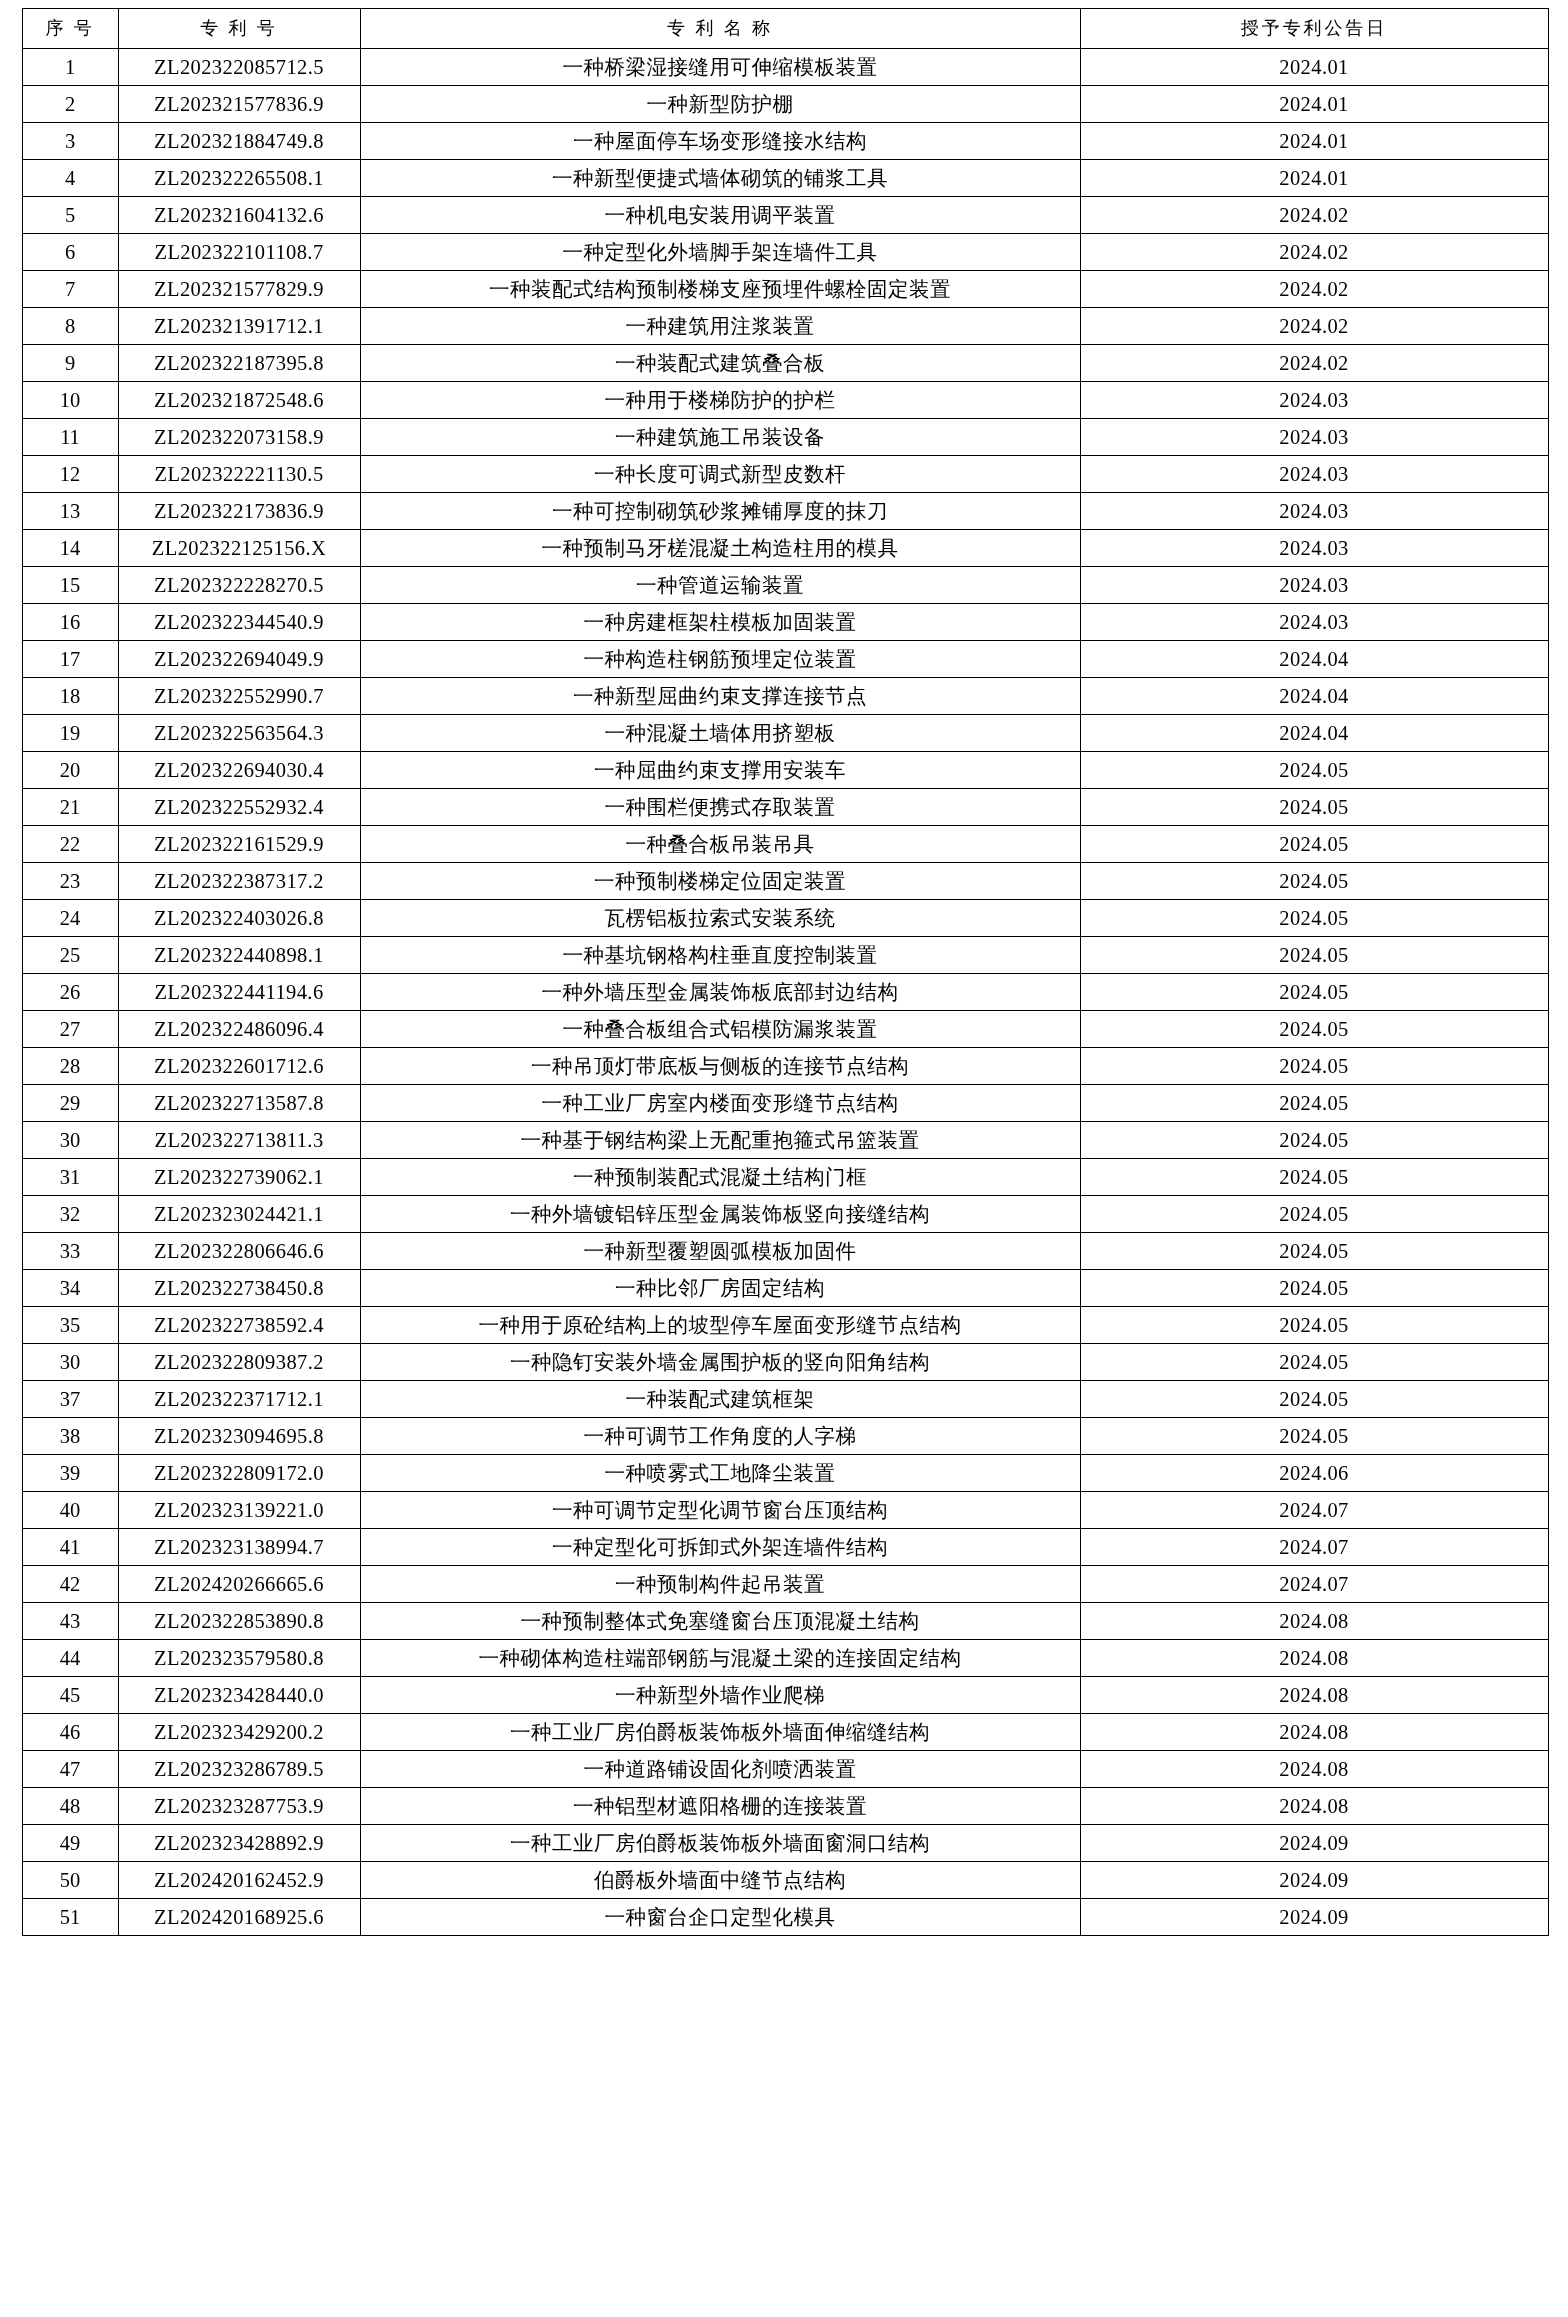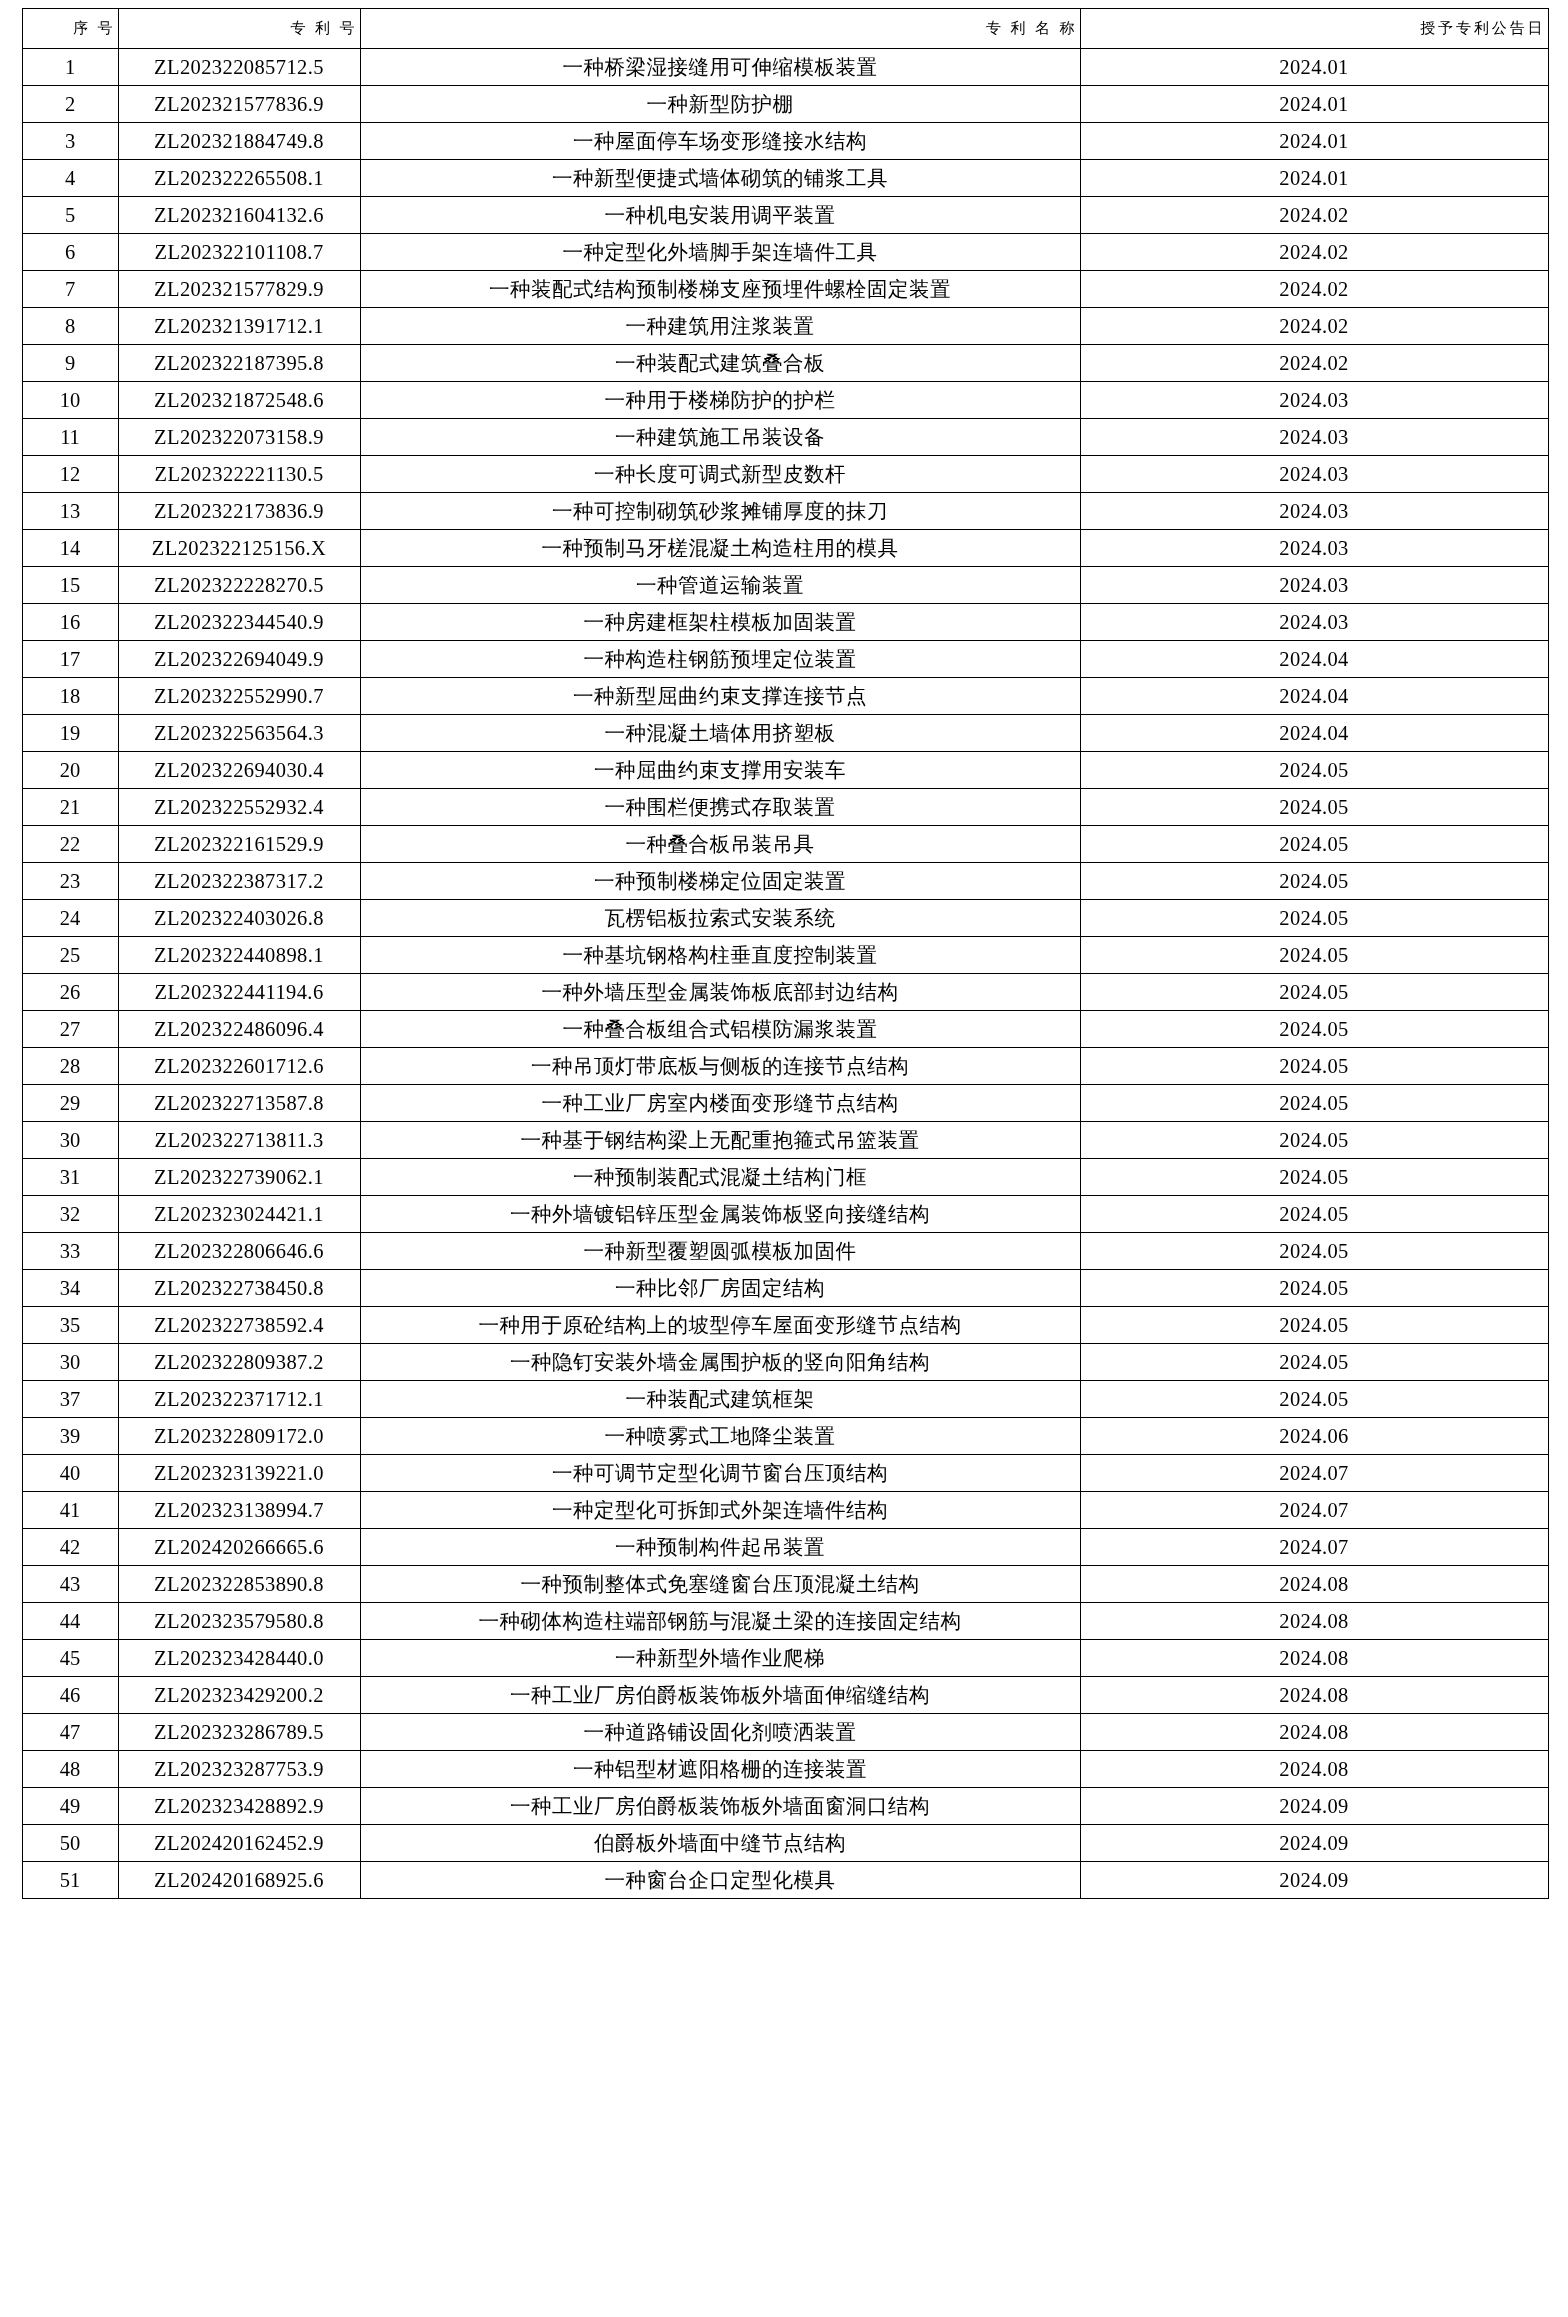--- a/index.html
+++ b/index.html
@@ -33,22 +33,21 @@
     line-height: 1.0;
     height: 36px;
     padding: 0 2px;
     font-family: "Liberation Serif", "DejaVu Serif", serif;
     white-space: nowrap;
     overflow: hidden;
   }
   table.patent-table th {
     font-weight: normal;
     height: 39px;
-    font-size: 15px;
-    text-align: right;
+    font-size: 18px;
   }
   col.c-idx { width: 96px; }
   col.c-num { width: 242px; }
   col.c-name { width: 720px; }
   col.c-date { width: 468px; }
 
   td.cell-num, td.cell-date {
     font-family: "Liberation Mono", "DejaVu Sans Mono", monospace;
     font-size: 19.5px;
     letter-spacing: 0.4px;
@@ -300,20 +299,26 @@
           <td class="cell-name">一种隐钉安装外墙金属围护板的竖向阳角结构</td>
           <td class="cell-date">2024.05</td>
         </tr>
         <tr>
           <td class="cell-idx">37</td>
           <td class="cell-num">ZL202322371712.1</td>
           <td class="cell-name">一种装配式建筑框架</td>
           <td class="cell-date">2024.05</td>
         </tr>
         <tr>
+          <td class="cell-idx">38</td>
+          <td class="cell-num">ZL202323094695.8</td>
+          <td class="cell-name">一种可调节工作角度的人字梯</td>
+          <td class="cell-date">2024.05</td>
+        </tr>
+        <tr>
           <td class="cell-idx">39</td>
           <td class="cell-num">ZL202322809172.0</td>
           <td class="cell-name">一种喷雾式工地降尘装置</td>
           <td class="cell-date">2024.06</td>
         </tr>
         <tr>
           <td class="cell-idx">40</td>
           <td class="cell-num">ZL202323139221.0</td>
           <td class="cell-name">一种可调节定型化调节窗台压顶结构</td>
           <td class="cell-date">2024.07</td>

